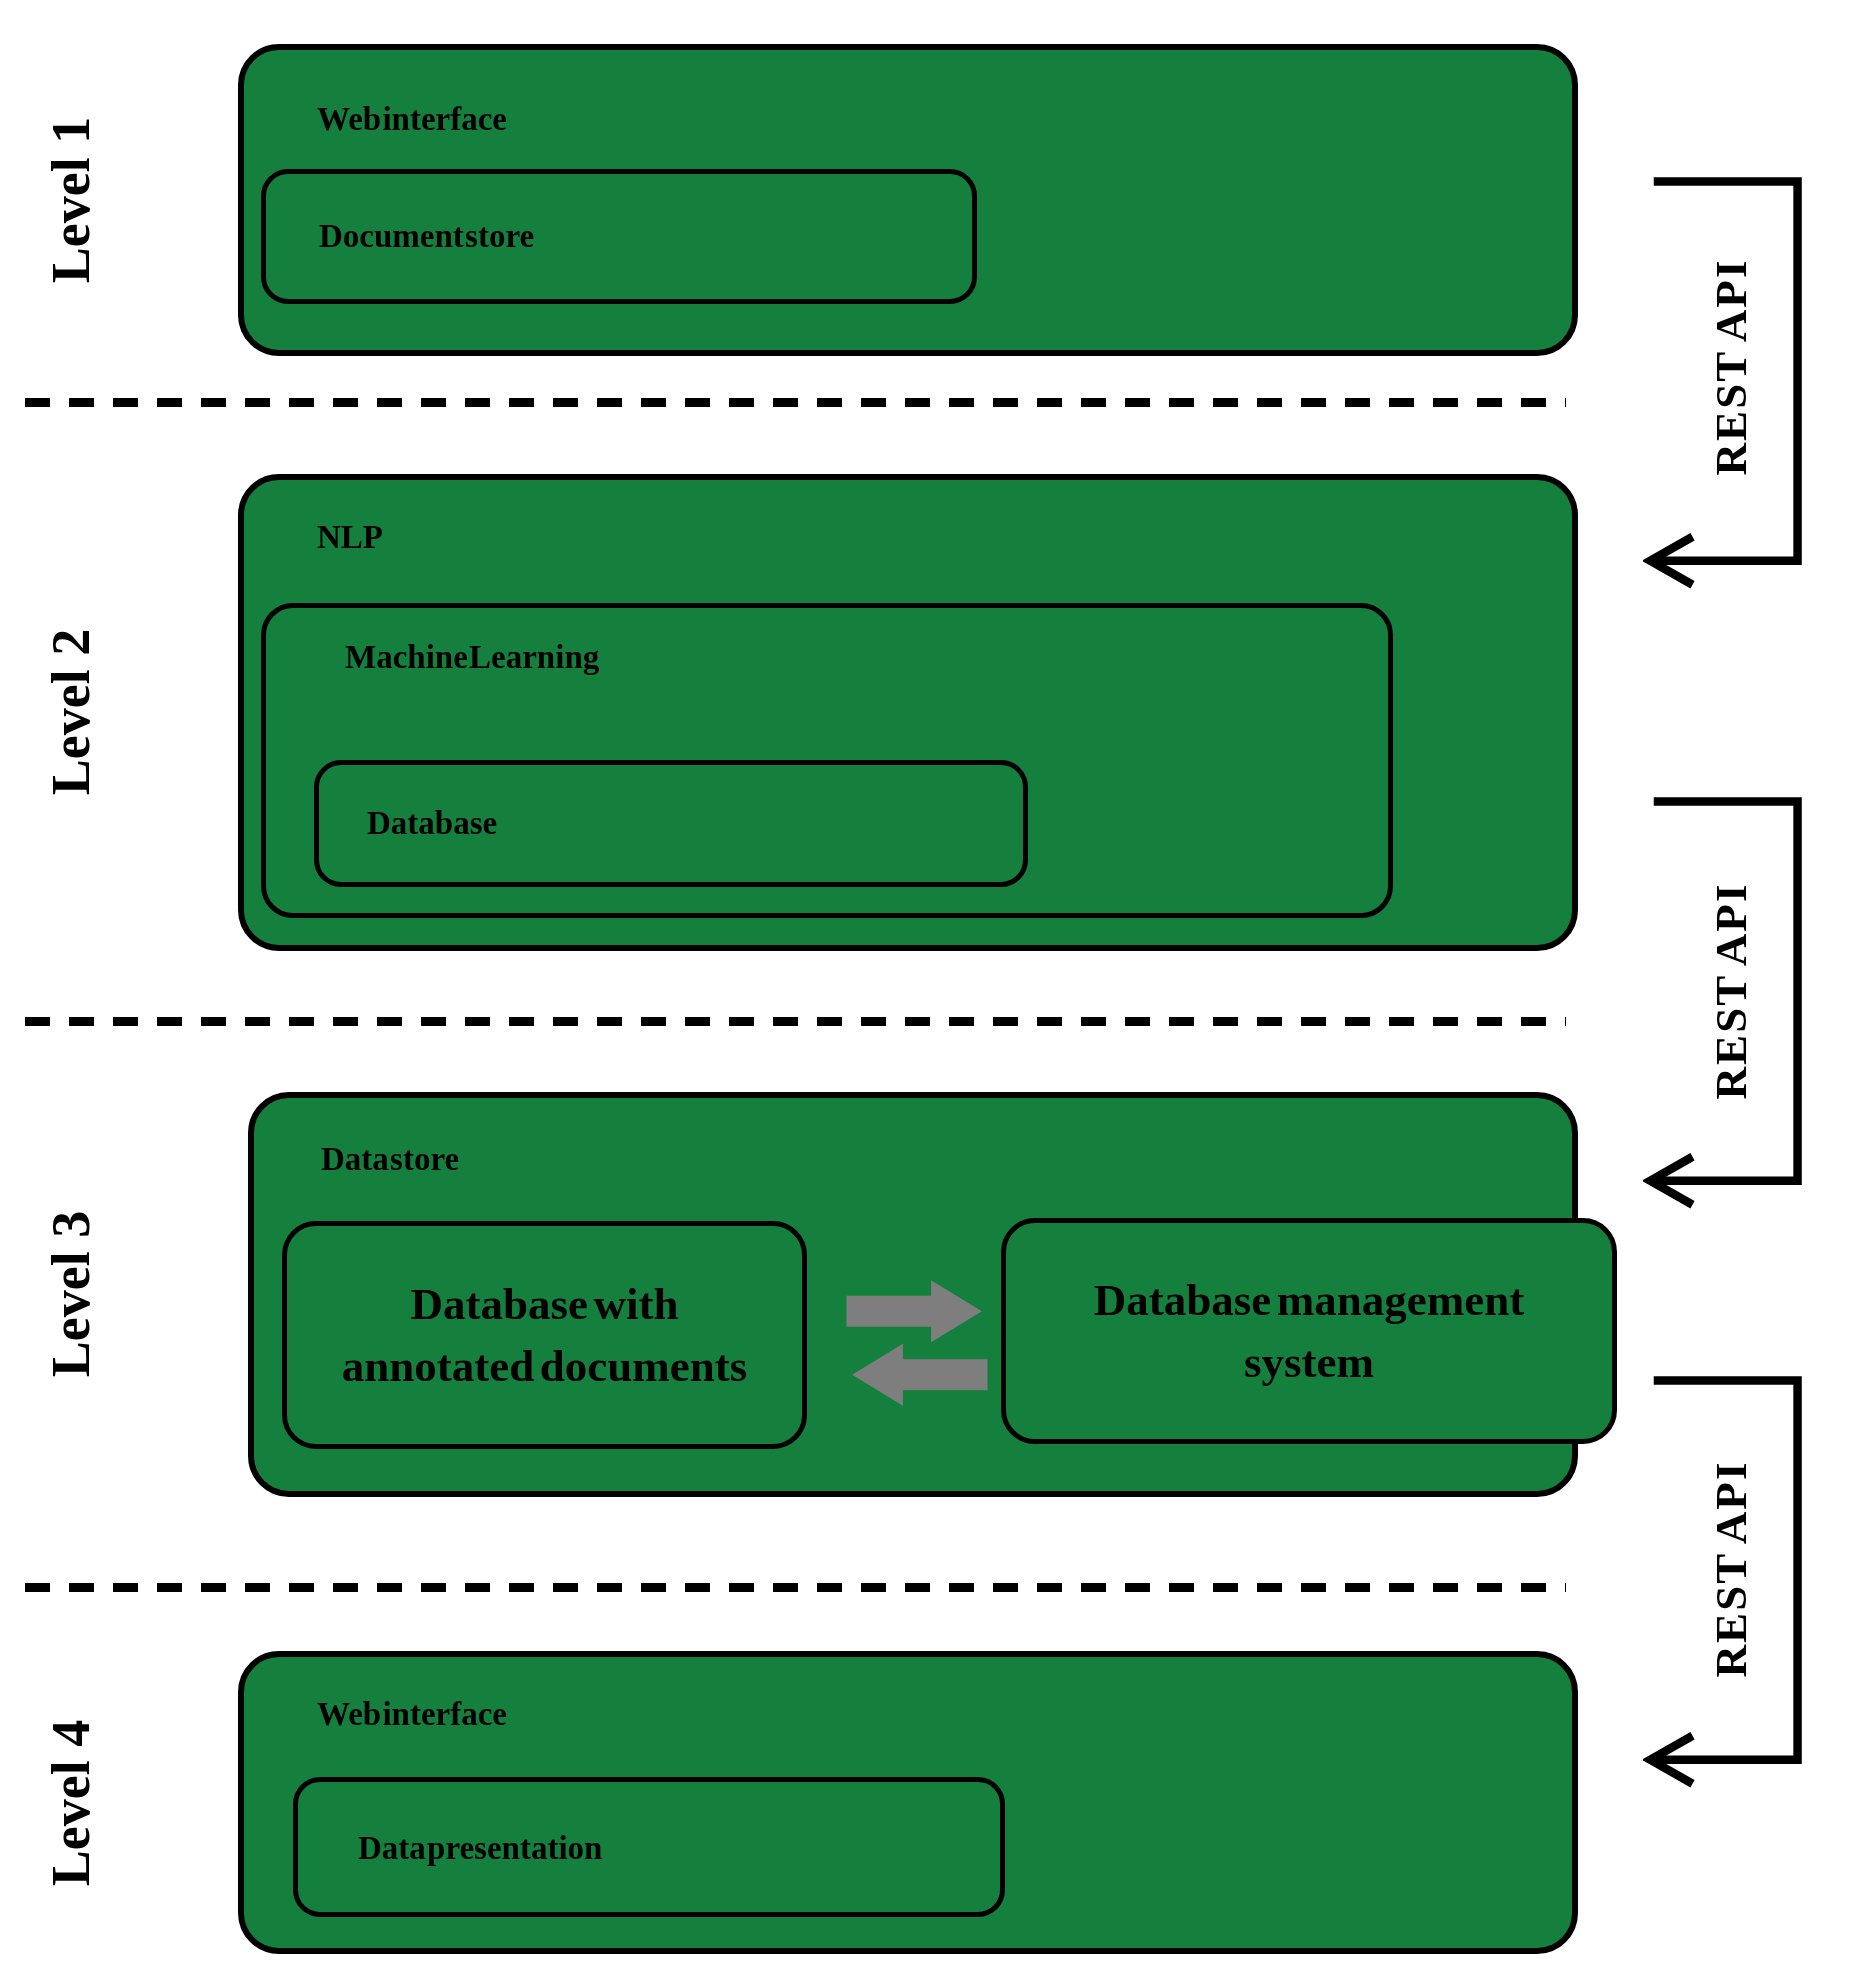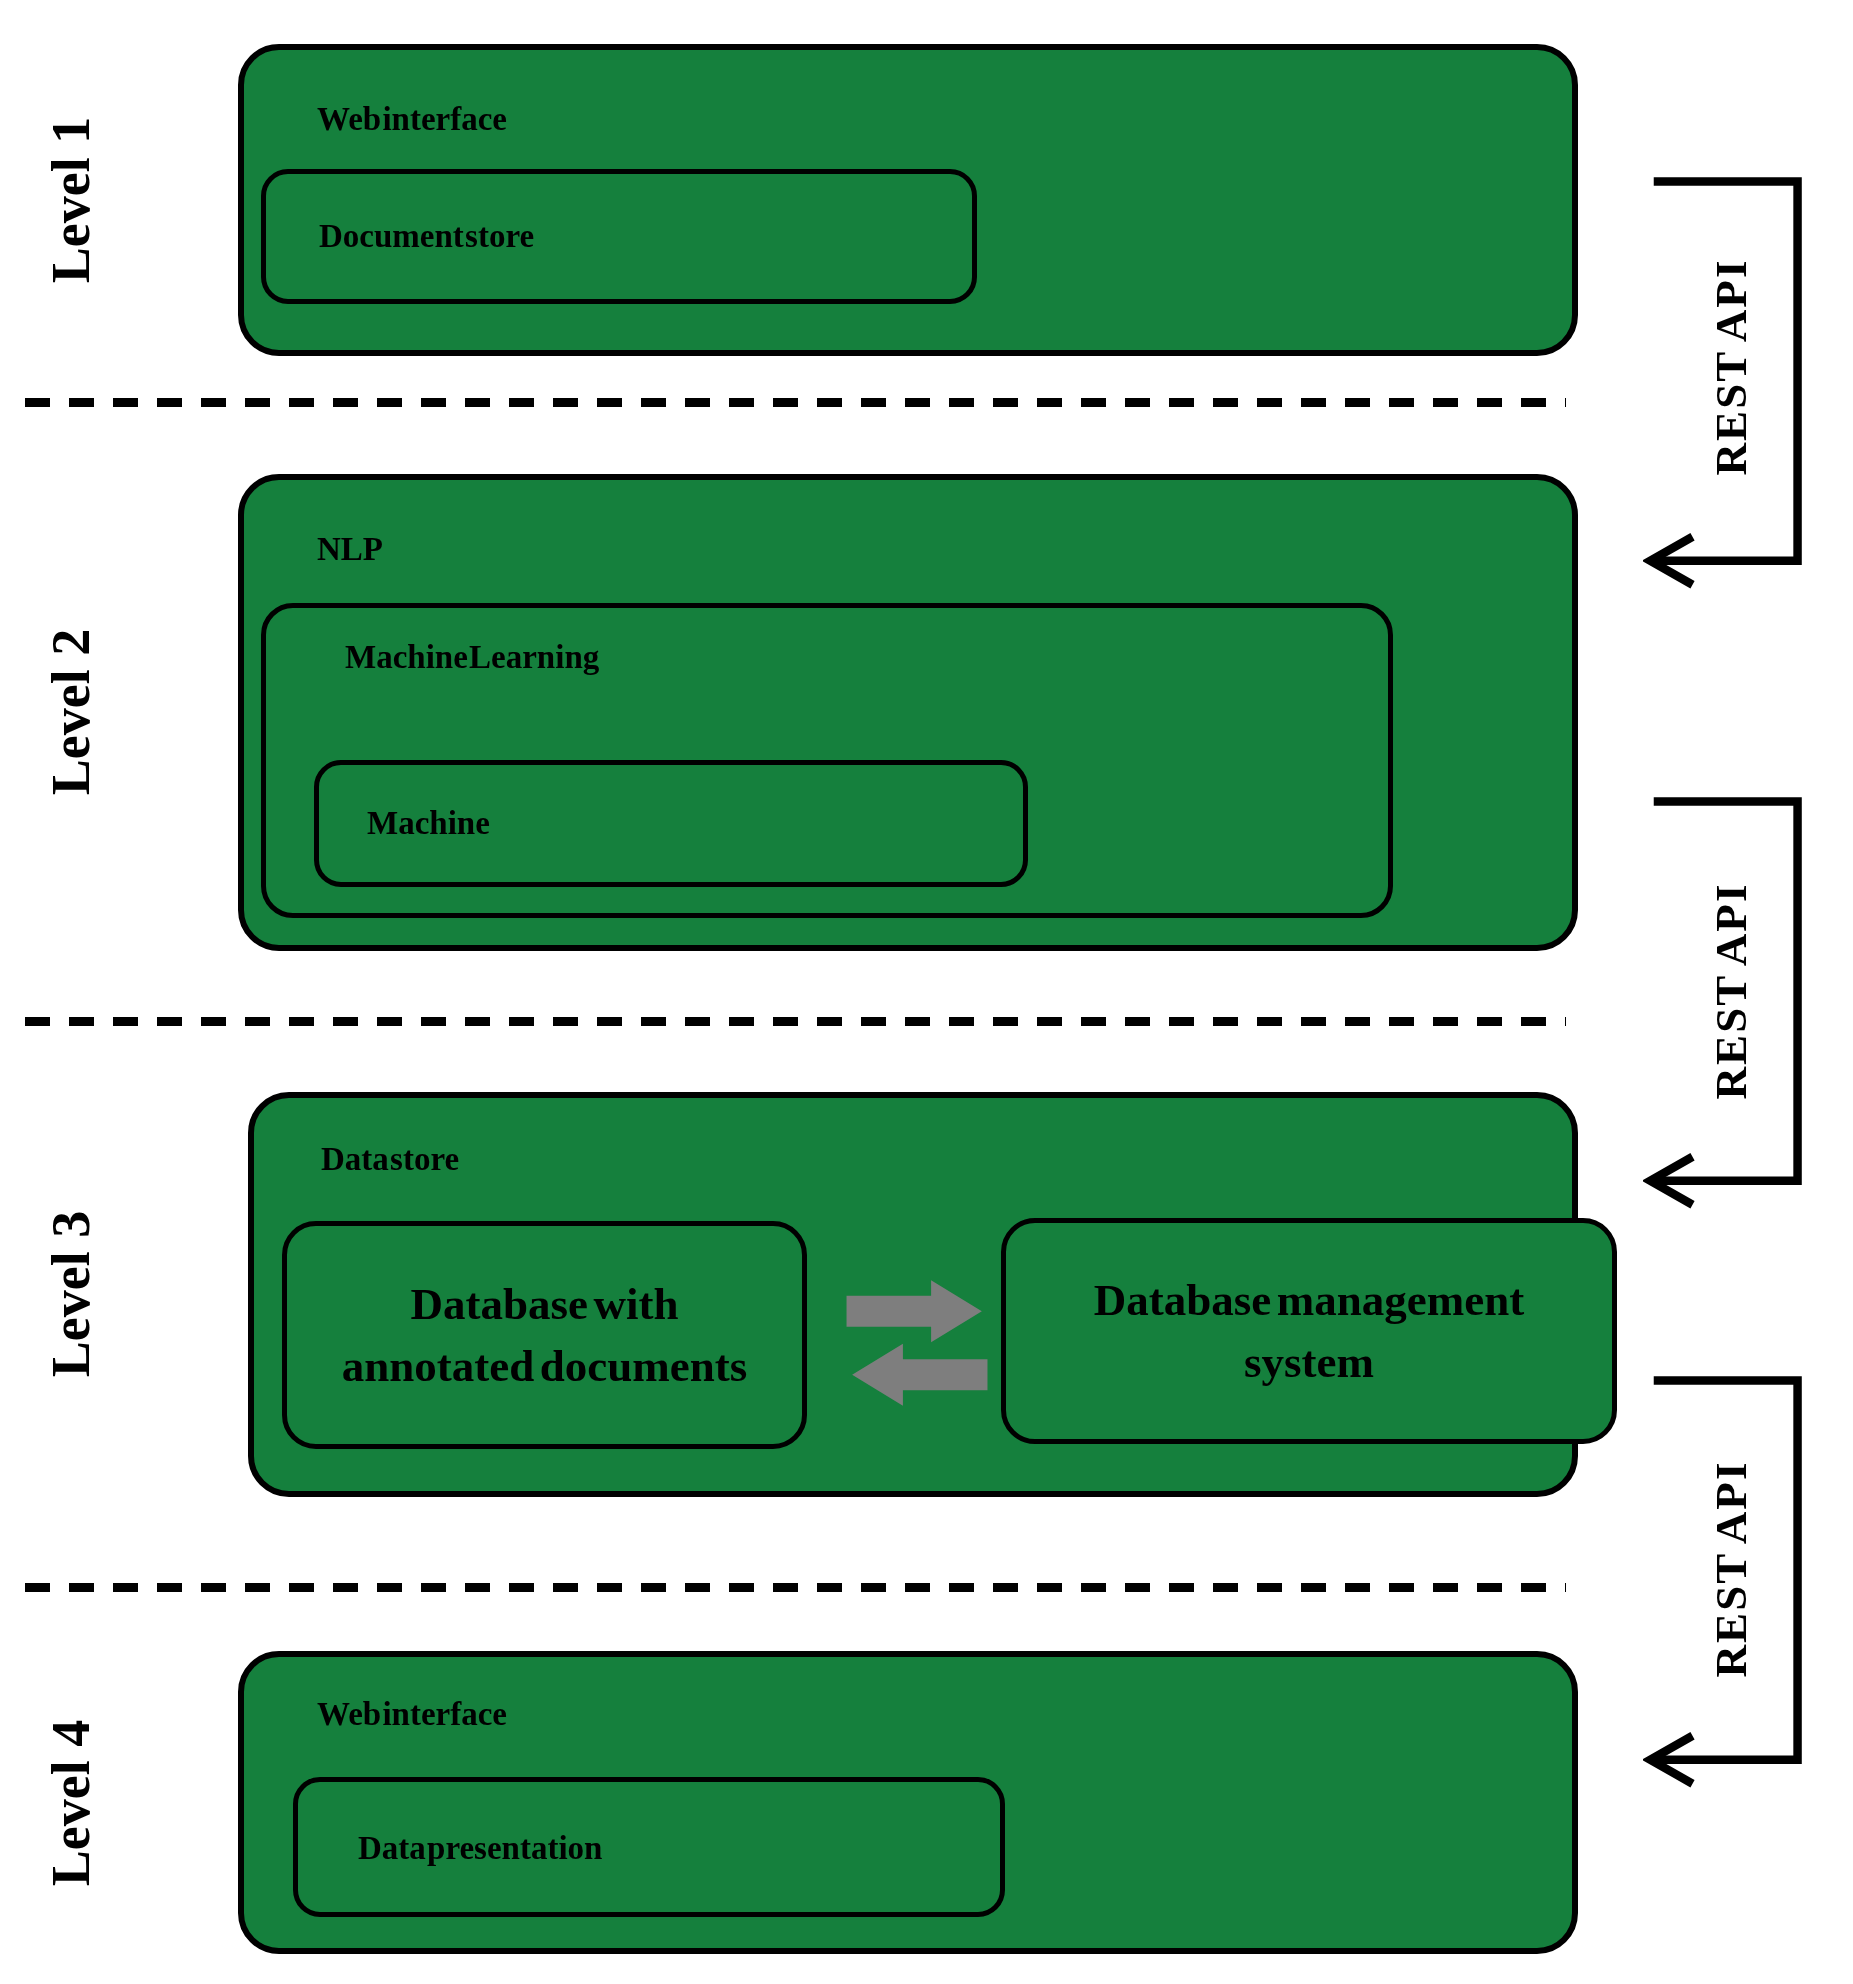--- a/index.html
+++ b/index.html
@@ -33,25 +33,25 @@
   <div class="vlabel" style="left:71px;top:200px;">Level 1</div>
   <div class="box" style="left:238px;top:44px;width:1340px;height:312px;"></div>
   <div class="title" style="left:317px;top:90px;">Web interface</div>
   <div class="box inner" style="left:261px;top:169px;width:716px;height:135px;"></div>
   <div class="title" style="left:319px;top:207px;">Document store</div>
 
   <div class="dashline" style="top:398px;"></div>
 
   <div class="vlabel" style="left:71px;top:712px;">Level 2</div>
   <div class="box" style="left:238px;top:474px;width:1340px;height:477px;"></div>
-  <div class="title" style="left:317px;top:508px;margin-top:12px;">NLP</div>
+  <div class="title" style="left:317px;top:508px;">NLP</div>
   <div class="box inner" style="left:261px;top:603px;width:1132px;height:315px;border-radius:32px;"></div>
   <div class="title" style="left:345px;top:628px;">Machine Learning</div>
   <div class="box inner" style="left:314px;top:760px;width:714px;height:127px;"></div>
-  <div class="title" style="left:367px;top:794px;">Machine</div>
+  <div class="title" style="left:367px;top:794px;">Database</div>
 
   <div class="dashline" style="top:1017px;"></div>
 
   <div class="vlabel" style="left:71px;top:1294px;">Level 3</div>
   <div class="box" style="left:248px;top:1092px;width:1330px;height:405px;"></div>
   <div class="title" style="left:321px;top:1130px;">Data store</div>
 
   <div class="box l3inner boxtext" style="left:282px;top:1221px;width:525px;height:228px;">
     <div style="width:465px;">Database with annotated documents</div>
   </div>

